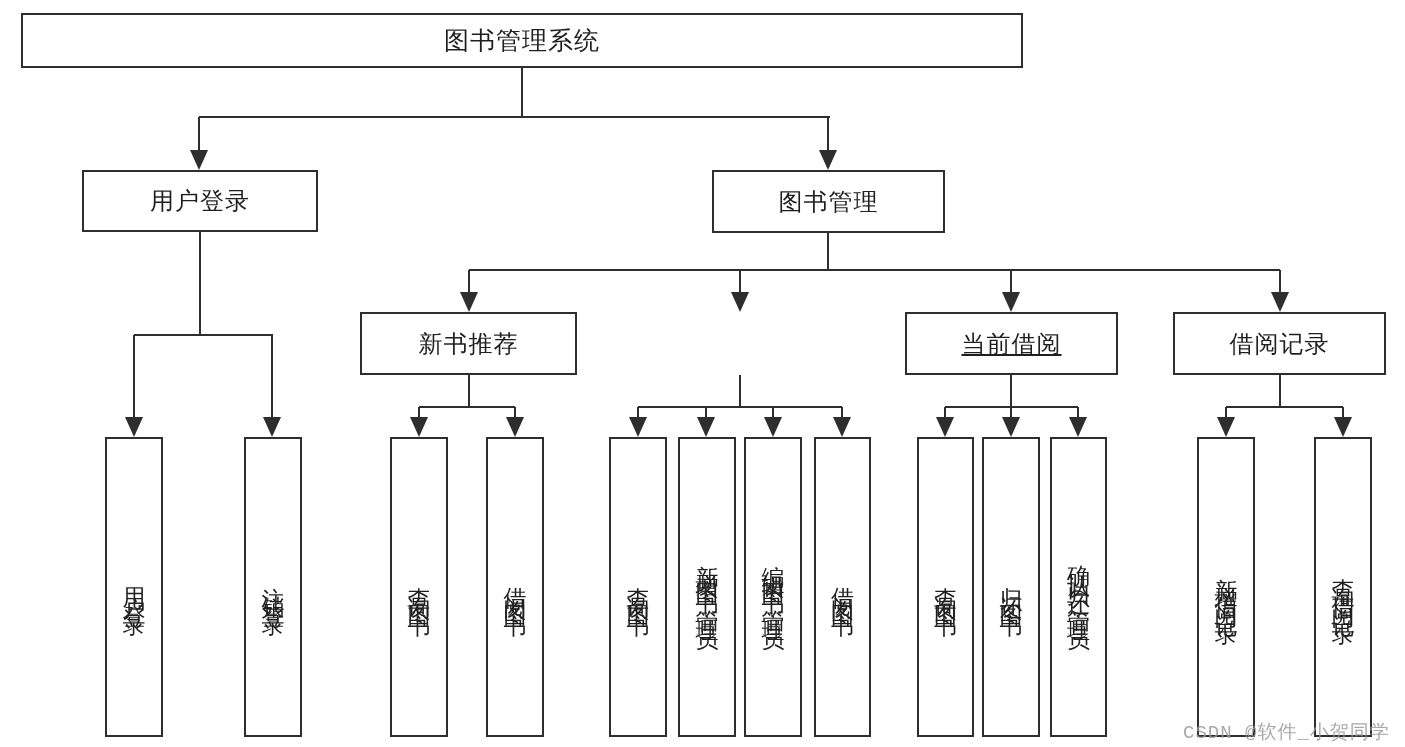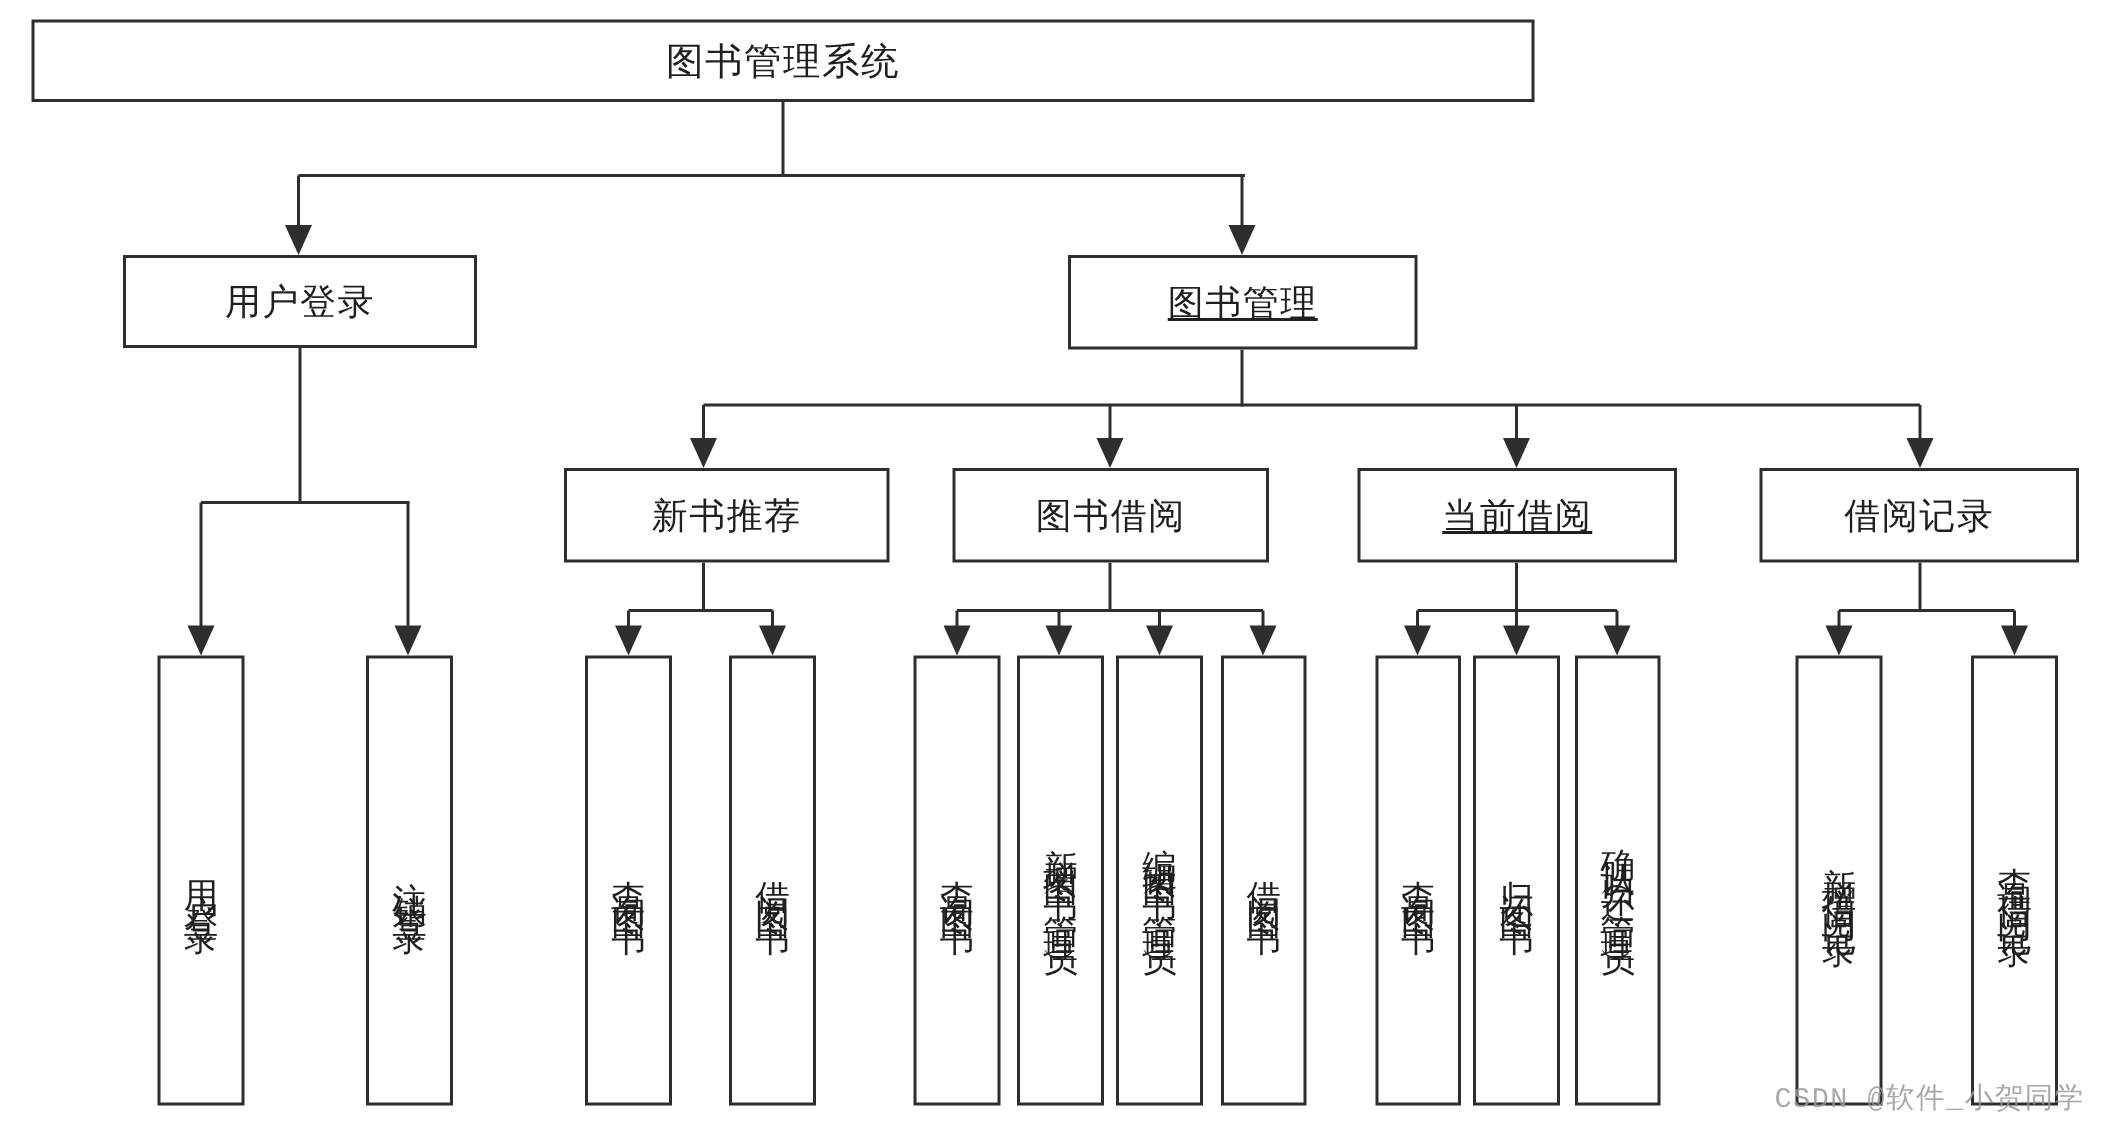--- a/index.html
+++ b/index.html
@@ -51,21 +51,21 @@
   <div class="vl" style="left:521px;top:68px;height:50px;"></div>
   <div class="hl" style="left:199px;top:116px;width:631px;"></div>
   <div class="vl" style="left:198px;top:117px;height:35px;"></div>
   <div class="ar" style="left:190px;top:150px;"></div>
   <div class="vl" style="left:827px;top:117px;height:35px;"></div>
   <div class="ar" style="left:819px;top:150px;"></div>
 
   <div class="box" style="left:82px;top:170px;width:236px;height:62px;">
     <span class="h-label">用户登录</span>
   </div>
-  <div class="box" style="left:712px;top:170px;width:233px;height:63px;text-decoration:underline;">
+  <div class="box" style="left:712px;top:170px;width:233px;height:63px;">
     <span class="h-label">图书管理</span>
   </div>
 
   <div class="vl" style="left:199px;top:232px;height:104px;"></div>
   <div class="hl" style="left:134px;top:334px;width:139px;"></div>
   <div class="vl" style="left:133px;top:335px;height:85px;"></div>
   <div class="ar" style="left:125px;top:417px;"></div>
   <div class="vl" style="left:271px;top:335px;height:85px;"></div>
   <div class="ar" style="left:263px;top:417px;"></div>
 
@@ -73,25 +73,22 @@
   <div class="hl" style="left:469px;top:269px;width:811px;"></div>
   <div class="vl" style="left:468px;top:270px;height:25px;"></div>
   <div class="ar" style="left:460px;top:292px;"></div>
   <div class="vl" style="left:739px;top:270px;height:25px;"></div>
   <div class="ar" style="left:731px;top:292px;"></div>
   <div class="vl" style="left:1010px;top:270px;height:25px;"></div>
   <div class="ar" style="left:1002px;top:292px;"></div>
   <div class="vl" style="left:1279px;top:270px;height:25px;"></div>
   <div class="ar" style="left:1271px;top:292px;"></div>
 
-  <div class="box" style="left:360px;top:312px;width:217px;height:63px;margin-left:16px;">
+  <div class="box" style="left:360px;top:312px;width:217px;height:63px;">
     <span class="h-label">新书推荐</span>
-  </div>
-  <div class="box" style="left:635px;top:312px;width:211px;height:63px;">
-    <span class="h-label">图书借阅</span>
   </div>
   <div class="box" style="left:905px;top:312px;width:213px;height:63px;text-decoration:underline;">
     <span class="h-label">当前借阅</span>
   </div>
   <div class="box" style="left:1173px;top:312px;width:213px;height:63px;">
     <span class="h-label">借阅记录</span>
   </div>
 
   <div class="vl" style="left:468px;top:375px;height:33px;"></div>
   <div class="hl" style="left:419px;top:406px;width:96px;"></div>

